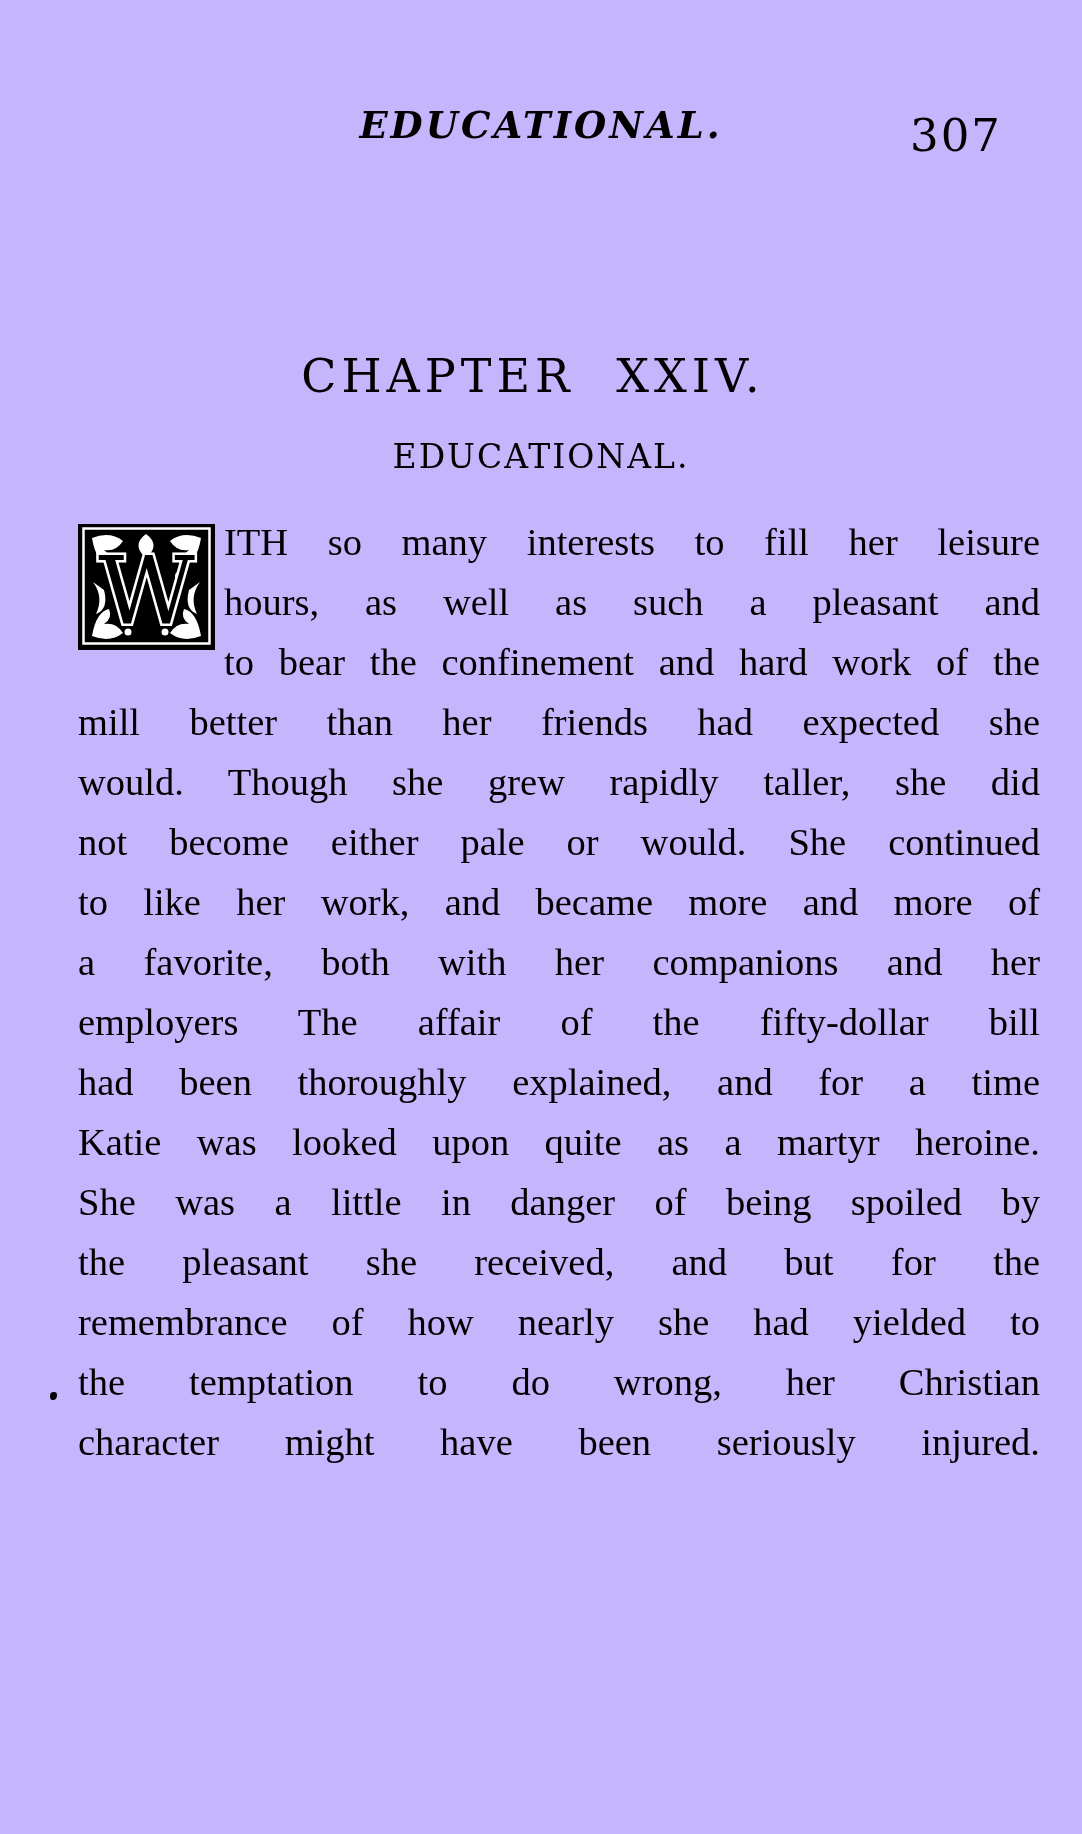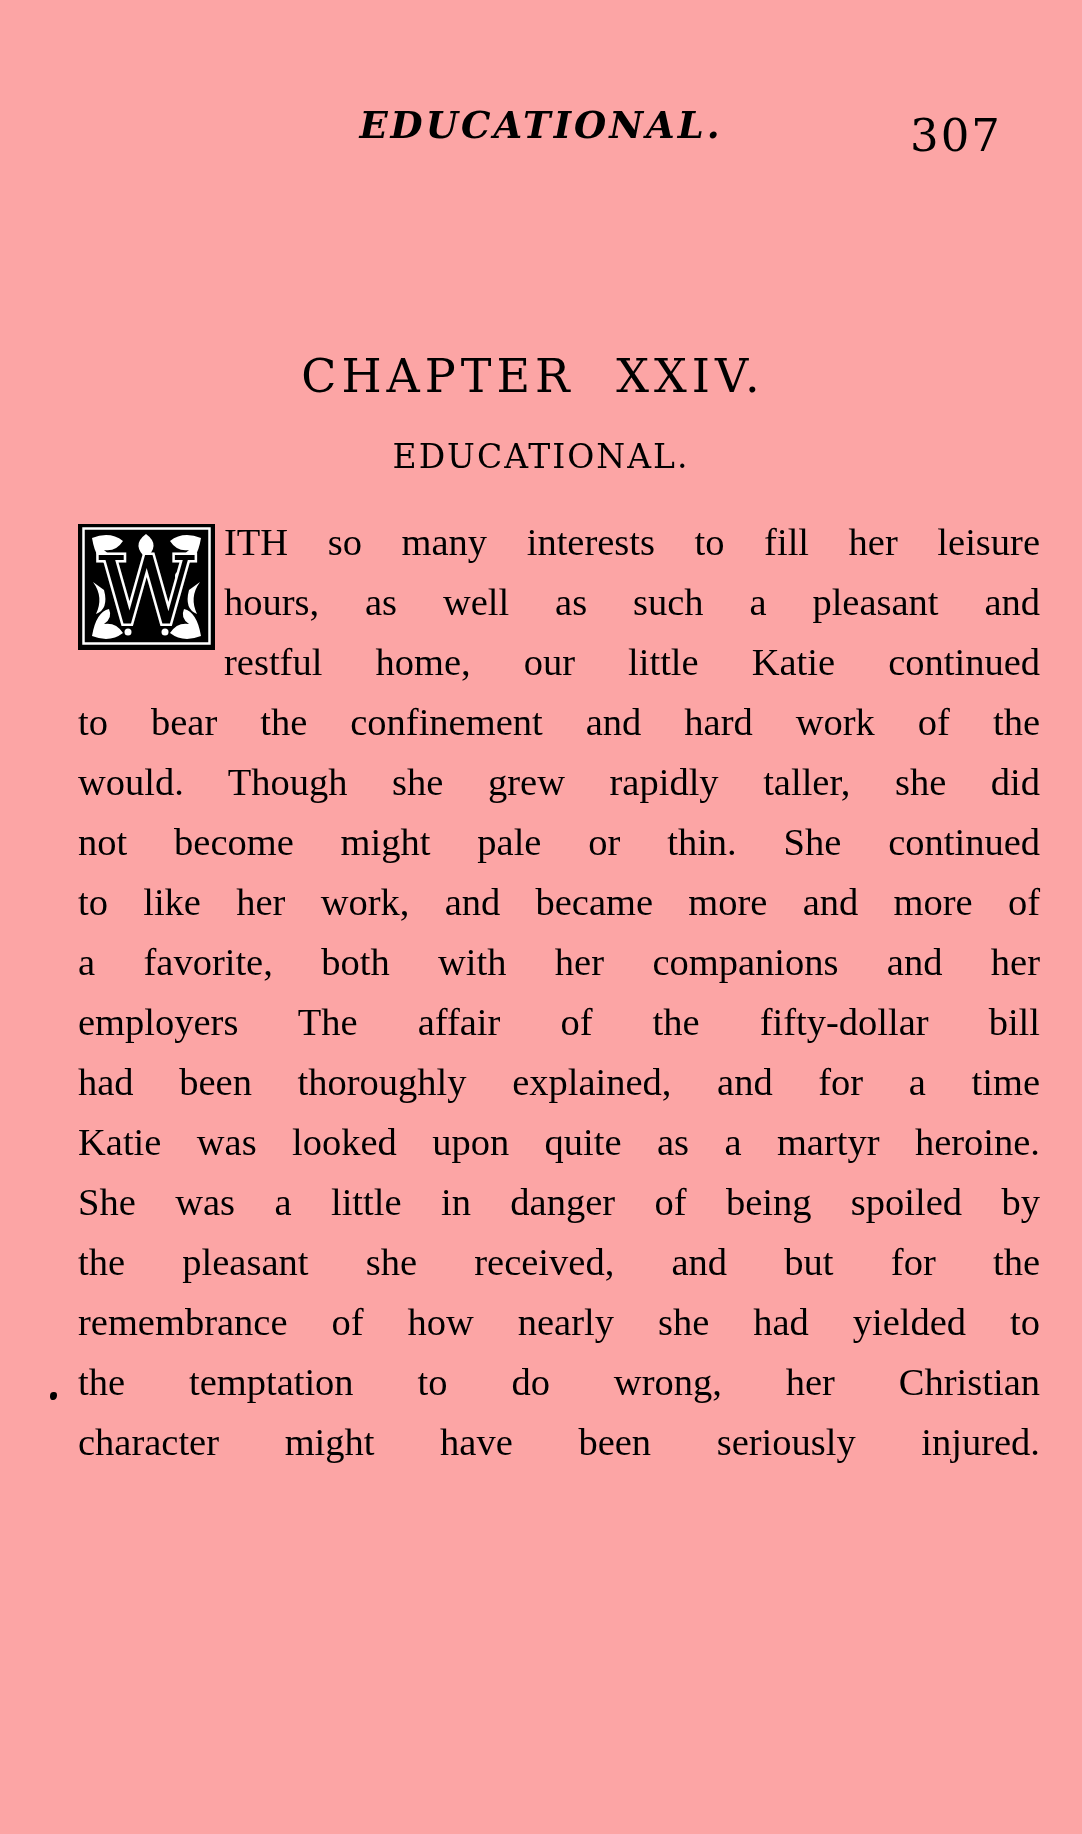--- a/index.html
+++ b/index.html
@@ -1,21 +1,21 @@
 <!DOCTYPE html>
 <html><head>
 <meta charset="utf-8">
 <style>
   html, body { margin: 0; padding: 0; background: #e9e9e9; }
   .page {
     position: relative;
     width: 1082px;
     height: 1834px;
     margin: 0 auto;
-    background: #fca5a5;
+    background: #c4b5fd;
     color: #000000;
     font-family: "DejaVu Serif", "Liberation Serif", serif;
     overflow: hidden;
   }
 
   
   .running-title {
     position: absolute;
     top: 100px; left: 0; right: 0;
     text-align: center;
@@ -114,24 +114,24 @@
         <circle cx="68" cy="44" r="3.5" fill="#fff"></circle>
         <circle cx="50" cy="108" r="3.5" fill="#fff"></circle>
         <circle cx="87" cy="108" r="3.5" fill="#fff"></circle>
         <text x="68.5" y="99" text-anchor="middle" font-family="DejaVu Serif, Liberation Serif, serif" font-size="94" fill="#000" stroke="#fff" stroke-width="5" paint-order="stroke">W</text>
       </svg>
     </div>
 
     <div class="para-1">
       <div class="line">ITH so many interests to fill her leisure</div>
       <div class="line">hours, as well as such a pleasant and</div>
-      <div class="line">restful home, our little Katie continued</div>
       <div class="line">to bear the confinement and hard work of the</div>
+      <div class="line">mill better than her friends had expected she</div>
       <div class="line">would.  Though she grew rapidly taller, she did</div>
-      <div class="line">not become might pale or thin.  She continued</div>
+      <div class="line">not become either pale or would.  She continued</div>
       <div class="line">to like her work, and became more and more of</div>
       <div class="line">a favorite, both with her companions and her</div>
       <div class="line">employers  The affair of the fifty-dollar bill</div>
       <div class="line">had been thoroughly explained, and for a time</div>
       <div class="line">Katie was looked upon quite as a martyr heroine.</div>
       <div class="line">She was a little in danger of being spoiled by</div>
       <div class="line">the pleasant she received, and but for the</div>
       <div class="line">remembrance of how nearly she had yielded to</div>
       <div class="line">the temptation to do wrong, her Christian</div>
       <div class="line">character might have been seriously injured.</div>

